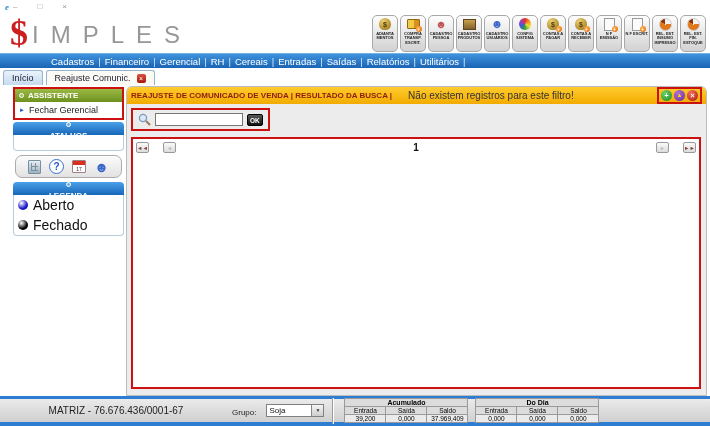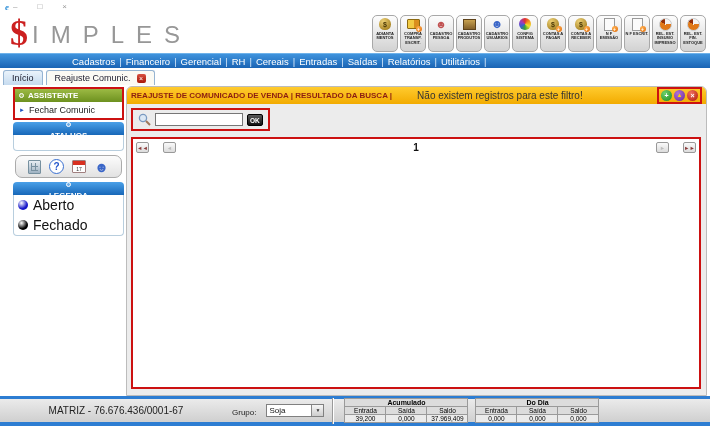--- a/index.html
+++ b/index.html
@@ -37,21 +37,21 @@
     background:conic-gradient(#e03030,#f59a1e,#ece32f,#35a435,#3a5fd0,#9a3ec0,#e03030); }
   .ico-document-plus::before { content:""; width:9px; height:11px; background:#fbfbfb; border:1px solid #9a9a9a; }
   .ico-pie::before { content:""; width:11px; height:11px; border-radius:50%; border:1px solid #c8c8c8;
     background:conic-gradient(#f3f3f3 0 22%, #e07818 22% 84%, #952f08 84% 100%); }
   .badge { position:absolute; right:-2px; bottom:-1px; width:6px; height:6px; border-radius:50%;
     background:radial-gradient(circle at 35% 30%, #ffb050, #e06a08); color:#fff; font-size:5px;
     line-height:6px; text-align:center; font-weight:bold; }
 
   
   .menubar { height:15px; background:linear-gradient(#3f93dd,#1a64b4); border-top:1px solid #6fb2ea;
-    display:flex; align-items:center; padding-left:72px; color:#fff; font-size:9.5px; }
+    display:flex; align-items:center; padding-left:51px; color:#fff; font-size:9.5px; }
   .menu-item { cursor:pointer; }
   .menu-sep { color:#d6e8fa; margin:0 4px; }
 
   
   .tabbar { height:17px; background:#fff; display:flex; align-items:flex-end; padding-left:3px; }
   .tab { height:15px; padding:4px 8px; font-size:9px; display:flex; align-items:center;
     border:1px solid #96b4d2; border-bottom:none; border-radius:3px 3px 0 0;
     background:linear-gradient(#eaf3fb,#c6dbef); color:#223; margin-right:3px; cursor:pointer; }
   .tab.active { background:#fbfaf4; }
   .tab-close { width:9px; height:9px; background:linear-gradient(#d85040,#a81808); color:#fff;
@@ -86,21 +86,21 @@
   .pi-calendar::after { content:"17"; position:absolute; bottom:0; left:0; right:0; text-align:center;
     font-size:5px; color:#333; }
   .pi-user::after { content:"☻"; color:#3a66c8; font-size:14px; }
   .legend-row { display:flex; align-items:center; gap:5px; padding:2px 4px; font-size:14px; color:#111; }
   .legend-dot { width:10px; height:10px; border-radius:50%; flex:none; }
 
   
   .content { flex:1; margin:1px 3px 0 1px; border:1px solid #bcbcbc; border-radius:6px 6px 0 0;
     background:#ececec; display:flex; flex-direction:column; overflow:hidden; }
   .goldbar { height:17px; background:linear-gradient(#ffcb2e,#f2ab00); display:flex; align-items:center;
-    padding:0 4px; gap:17px; flex:none; }
+    padding:0 4px; gap:8px; flex:none; }
   .gold-title { font-size:8px; font-weight:bold; color:#8b1d12; white-space:nowrap; }
   .gold-msg { font-size:10px; color:#333; white-space:nowrap;padding-left:8px; }
   .gold-actions { margin-left:auto; border:2px solid #cc1111; display:flex; gap:2px; padding:1px 2px; align-items:center; }
   .act-btn { width:11px; height:11px; border-radius:50%; color:#fff; font-size:7px; line-height:11px;
     text-align:center; font-weight:bold; cursor:pointer; }
   .act-add { background:radial-gradient(circle at 35% 30%,#6cd06c,#1d8a1d); }
   .act-up { background:radial-gradient(circle at 35% 30%,#b070d8,#6a2a9a); color:#ffd700; font-size:6px; }
   .act-close { background:radial-gradient(circle at 35% 30%,#f07060,#b01808); }
   .search-row { padding:4px 0 5px 4px; flex:none; }
   .search-box { display:inline-flex; align-items:center; gap:4px; border:2px solid #cc1111; padding:3px 5px; }
@@ -244,21 +244,21 @@
 <div class="main">
 
   <div class="sidebar">
     <div class="red-box">
       <div class="panel-header hdr-green">
         <span class="hdr-dot"></span>
         <span>ASSISTENTE</span>
       </div>
       <div class="assist-item">
         <span class="arrow-bullet">►</span>
-        <span>Fechar Comunic</span>
+        <span>Fechar Gerencial</span>
       </div>
     </div>
 
     <div>
       <div class="panel-header hdr-blue">
         <span class="hdr-dot"></span>
         <span>ATALHOS</span>
       </div>
       <div class="panel-body atalhos-body"></div>
     </div>

